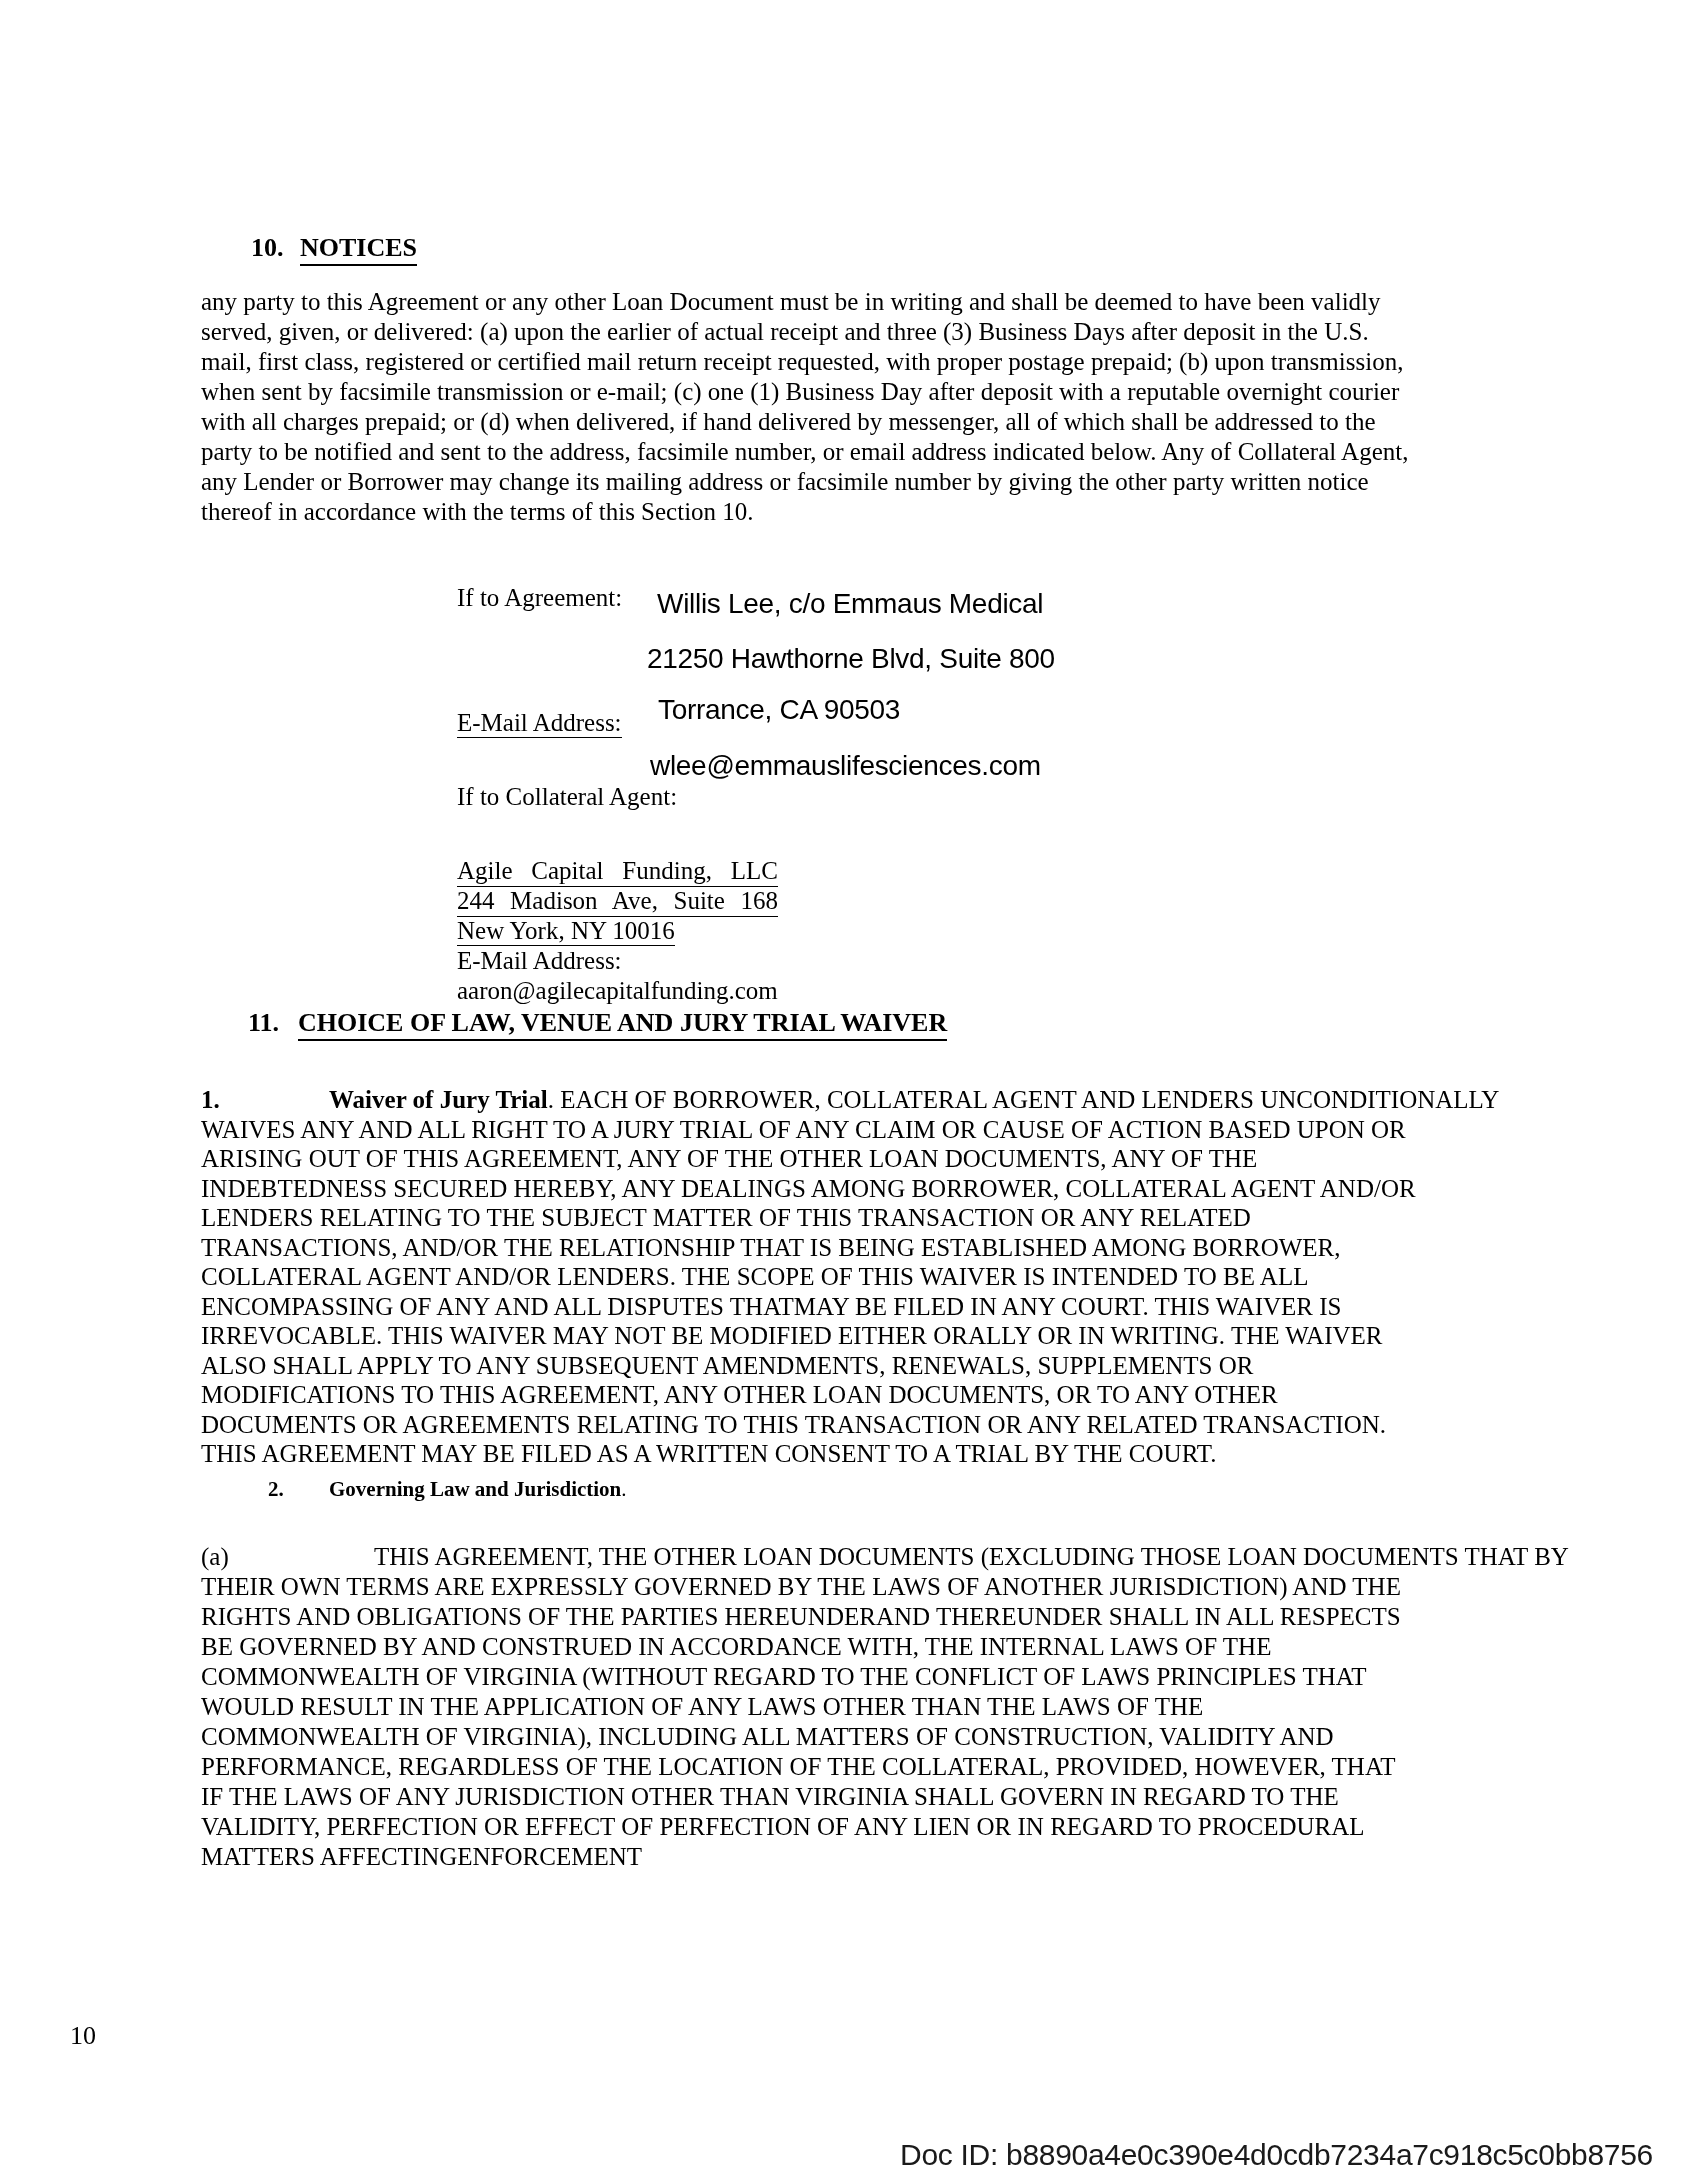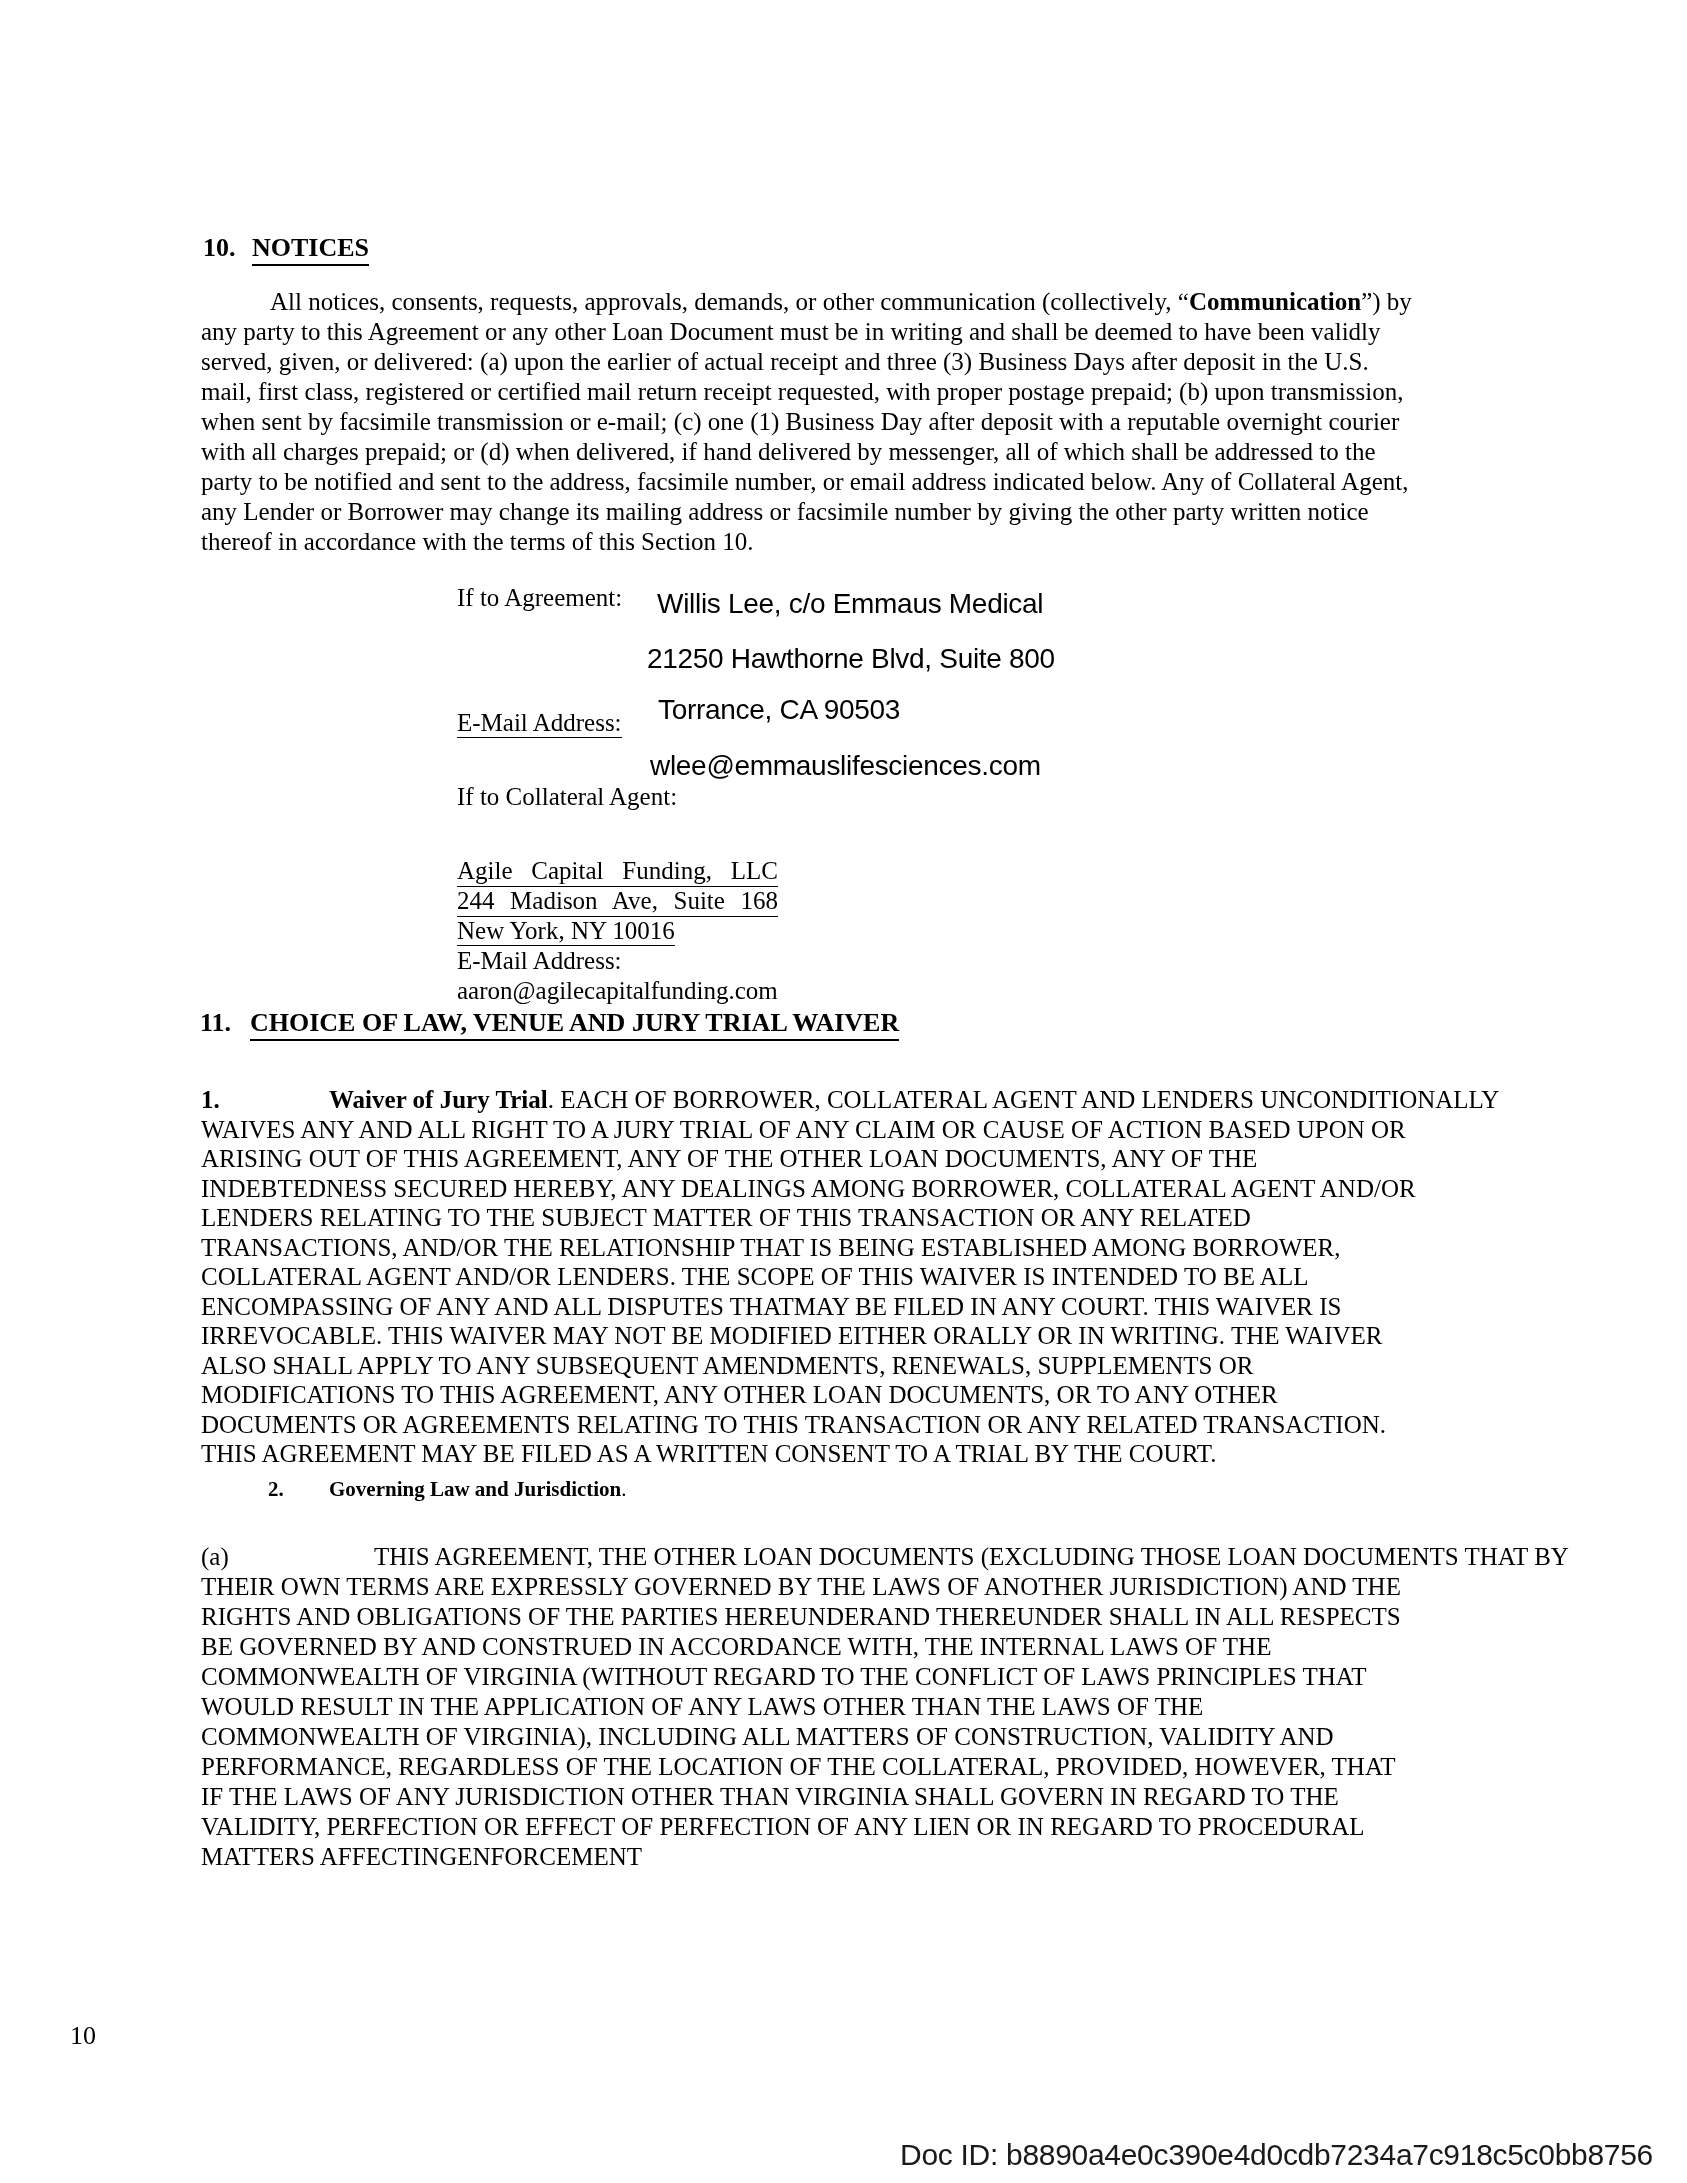--- a/index.html
+++ b/index.html
@@ -5,21 +5,21 @@
   html, body { margin:0; padding:0; }
   body {
     width:1688px; height:2183px;
     background:#ffffff; color:#000;
     font-family:"Liberation Serif", serif;
     position:relative; overflow:hidden;
   }
   .abs { position:absolute; }
 
   
-  .sec-heading { font-weight:bold; font-size:26px; white-space:nowrap; }
+  .sec-heading { font-weight:bold; font-size:26px; white-space:nowrap;margin-left:48px; }
   .sec-heading .num { display:inline-block; }
   .u-heavy { border-bottom:2.3px solid #000; padding-bottom:2.3px; }
 
   
   .body-par { font-size:25px; line-height:30px; white-space:nowrap; }
   .lines { white-space:pre-line; }
   #para10 .first-line { padding-left:69px; }
   .b { font-weight:bold; }
 
   
@@ -56,21 +56,20 @@
   }
 </style>
 </head>
 <body>
 
 <div class="abs sec-heading" id="h10" style="top:233px; left:203px;">
   <span class="num" style="width:49px;">10.</span><span class="u-heavy">NOTICES</span>
 </div>
 
 <div class="abs body-par" id="para10" style="top:287px; left:201px;">
-  <div class="first-line"><span>All notices, consents, requests, approvals, demands, or other communication (collectively, “</span><span class="b">Communication</span><span>”) by</span></div>
   <div class="lines">any party to this Agreement or any other Loan Document must be in writing and shall be deemed to have been validly
 served, given, or delivered: (a) upon the earlier of actual receipt and three (3) Business Days after deposit in the U.S.
 mail, first class, registered or certified mail return receipt requested, with proper postage prepaid; (b) upon transmission,
 when sent by facsimile transmission or e-mail; (c) one (1) Business Day after deposit with a reputable overnight courier
 with all charges prepaid; or (d) when delivered, if hand delivered by messenger, all of which shall be addressed to the
 party to be notified and sent to the address, facsimile number, or email address indicated below. Any of Collateral Agent,
 any Lender or Borrower may change its mailing address or facsimile number by giving the other party written notice
 thereof in accordance with the terms of this Section 10.</div>
 </div>
 

